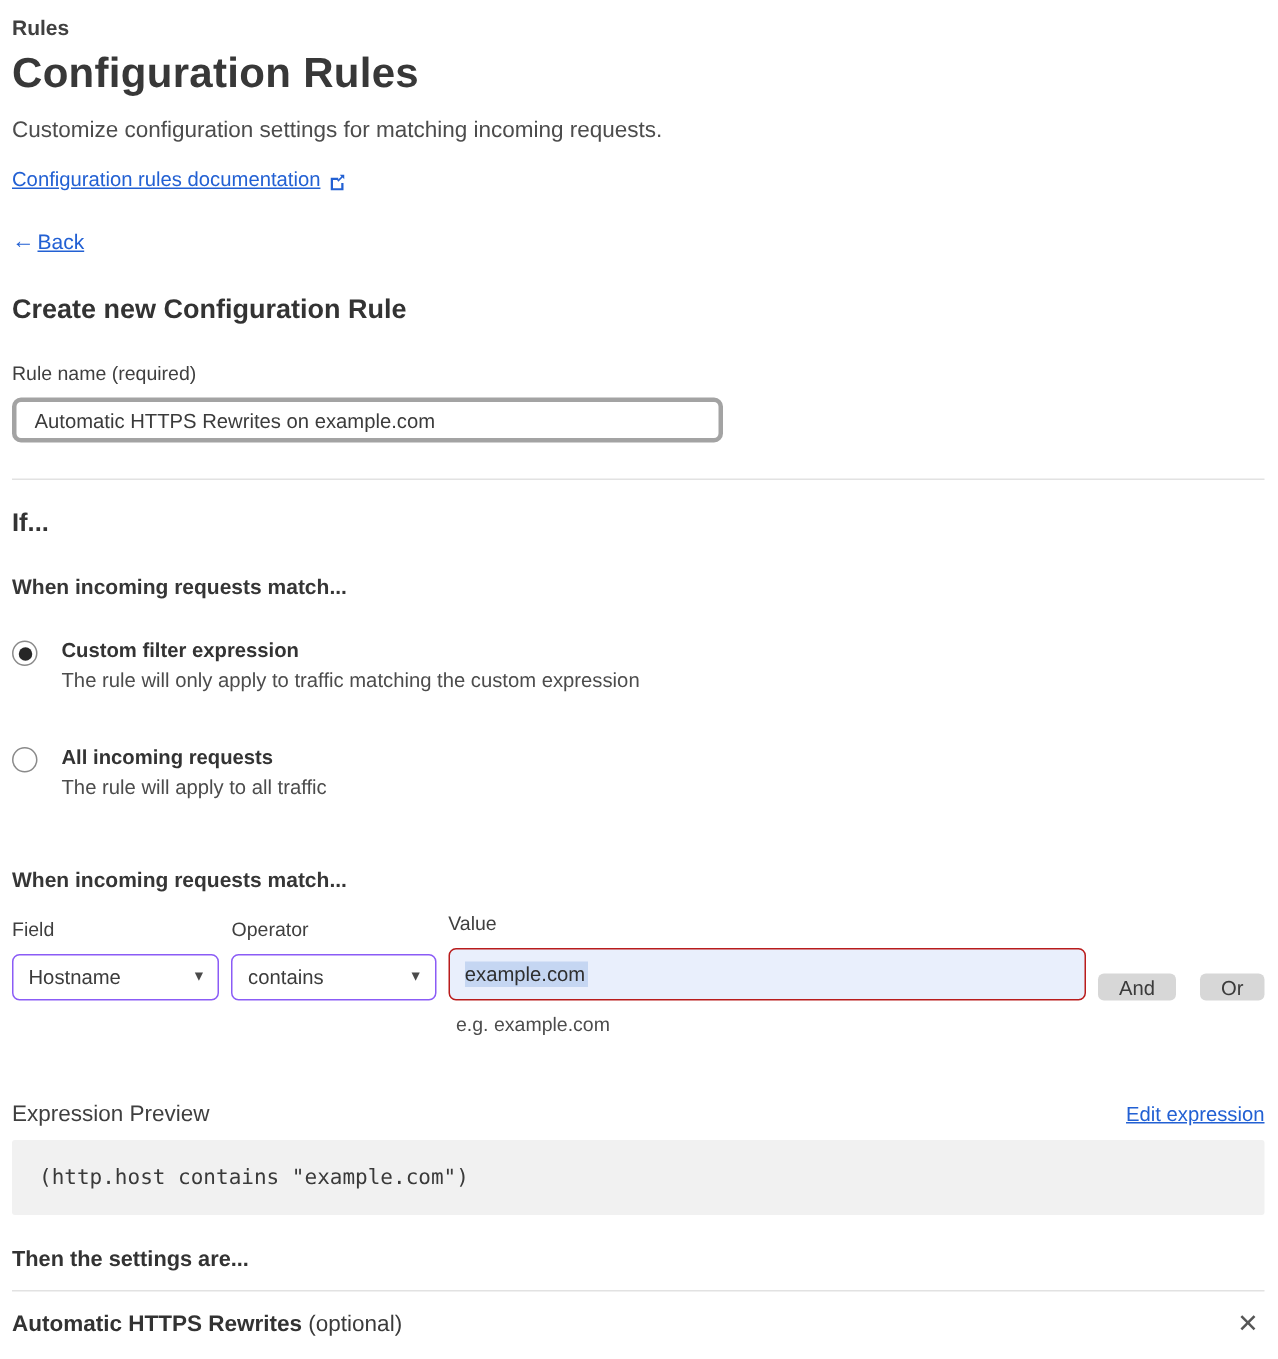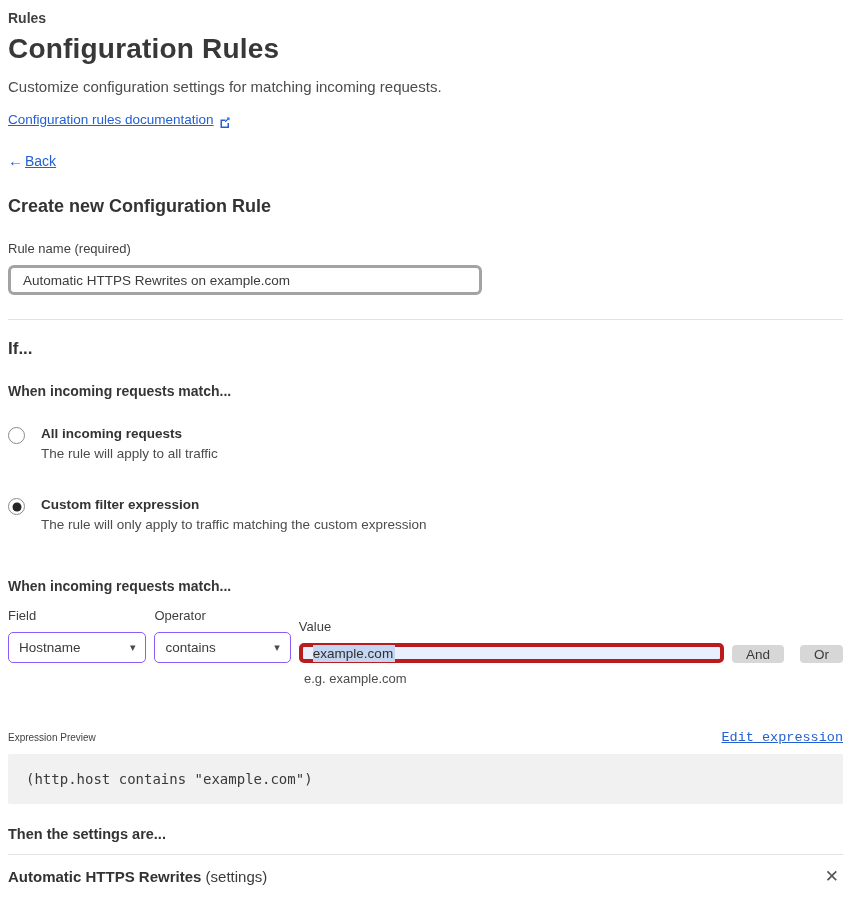--- a/index.html
+++ b/index.html
@@ -62,37 +62,37 @@
   .col-field { width: 140px; }
   .col-operator { width: 138px; }
   .col-value { width: 430px; }
   .select {
     height: 31px; border: 1px solid #8b5cf6; border-radius: 5px; background: #fff;
     display: flex; align-items: center; justify-content: space-between;
     padding: 0 10px; font-size: 13.5px; color: #3b3b3b; cursor: pointer;
   }
   .caret { font-size: 11px; color: #4a4a4a; line-height: 1; }
   .value-input {
-    height: 20px; border: 4px solid #b91c1c; border-radius: 5px;
+    height: 35px; border: 1px solid #b91c1c; border-radius: 5px;
     background: #e9effc; display: flex; align-items: center;
     padding: 0 10px; font-size: 13.5px; color: #2f2f2f; cursor: text;
   }
   .value-input .selected-text { background: #c5d6f2; padding: 1px 2px 1px 0; }
   .btn {
     height: 18px; padding: 0 14px; background: #d7d7d7; border: none;
     border-radius: 4px; font-size: 13.5px; color: #3b3b3b; cursor: pointer;
     font-family: "Liberation Sans", sans-serif;
   }
   .btn-or { margin-left: 8px; }
   .value-helper { margin-top: 8px; margin-left: 296px; font-size: 13px; color: #4c4c4c; }
 
   
   .preview-row { margin-top: 44px; display: flex; align-items: center; justify-content: space-between; }
-  .preview-label { font-size: 10px; color: #3f3f3f; }
-  .preview-row a.link { font-size: 13.5px; font-family: Liberation Mono, monospace; }
+  .preview-label { font-size: 15px; color: #3f3f3f; }
+  .preview-row a.link { font-size: 13.5px; }
   .code-block {
     margin-top: 9px; background: #f1f1f1; border-radius: 2px;
     padding: 17px 18px; font-family: "DejaVu Sans Mono", monospace;
     font-size: 14px; color: #3a3a3a;
   }
 
   
   .then-heading { margin-top: 22px; font-size: 14.5px; font-weight: bold; color: #333; }
   .divider-then { margin-top: 12px; }
 
@@ -136,31 +136,31 @@
   <div class="field-label">Rule name (required)</div>
   <input class="rule-name-input" type="text" value="Automatic HTTPS Rewrites on example.com" style="">
 
   <hr class="divider">
 
   <h3 class="if-title">If...</h3>
   <div class="match-label">When incoming requests match...</div>
 
   <div class="radio-group">
     <div class="radio-option">
+      <div class="radio checked"></div>
+      <div class="radio-texts">
+        <div class="radio-title">Custom filter expression</div>
+        <div class="radio-desc">The rule will only apply to traffic matching the custom expression</div>
+      </div>
+    </div>
+    <div class="radio-option">
       <div class="radio"></div>
       <div class="radio-texts">
         <div class="radio-title">All incoming requests</div>
         <div class="radio-desc">The rule will apply to all traffic</div>
-      </div>
-    </div>
-    <div class="radio-option">
-      <div class="radio checked"></div>
-      <div class="radio-texts">
-        <div class="radio-title">Custom filter expression</div>
-        <div class="radio-desc">The rule will only apply to traffic matching the custom expression</div>
       </div>
     </div>
   </div>
 
   <div class="builder-heading">When incoming requests match...</div>
 
   <div class="builder-row">
     <div class="builder-col col-field">
       <div class="col-label">Field</div>
       <div class="select">
@@ -192,18 +192,18 @@
   </div>
   <div class="code-block">(http.host contains "example.com")</div>
 
   <div class="then-heading">Then the settings are...</div>
 
   <hr class="divider divider-then">
 
   <div class="card-header">
     <div class="card-title">
       <span class="title-main">Automatic HTTPS Rewrites</span>
-      <span class="title-suffix">(settings)</span>
+      <span class="title-suffix">(optional)</span>
     </div>
     <button class="close-btn">✕</button>
   </div>
 
 </div>
 
 </body></html>

